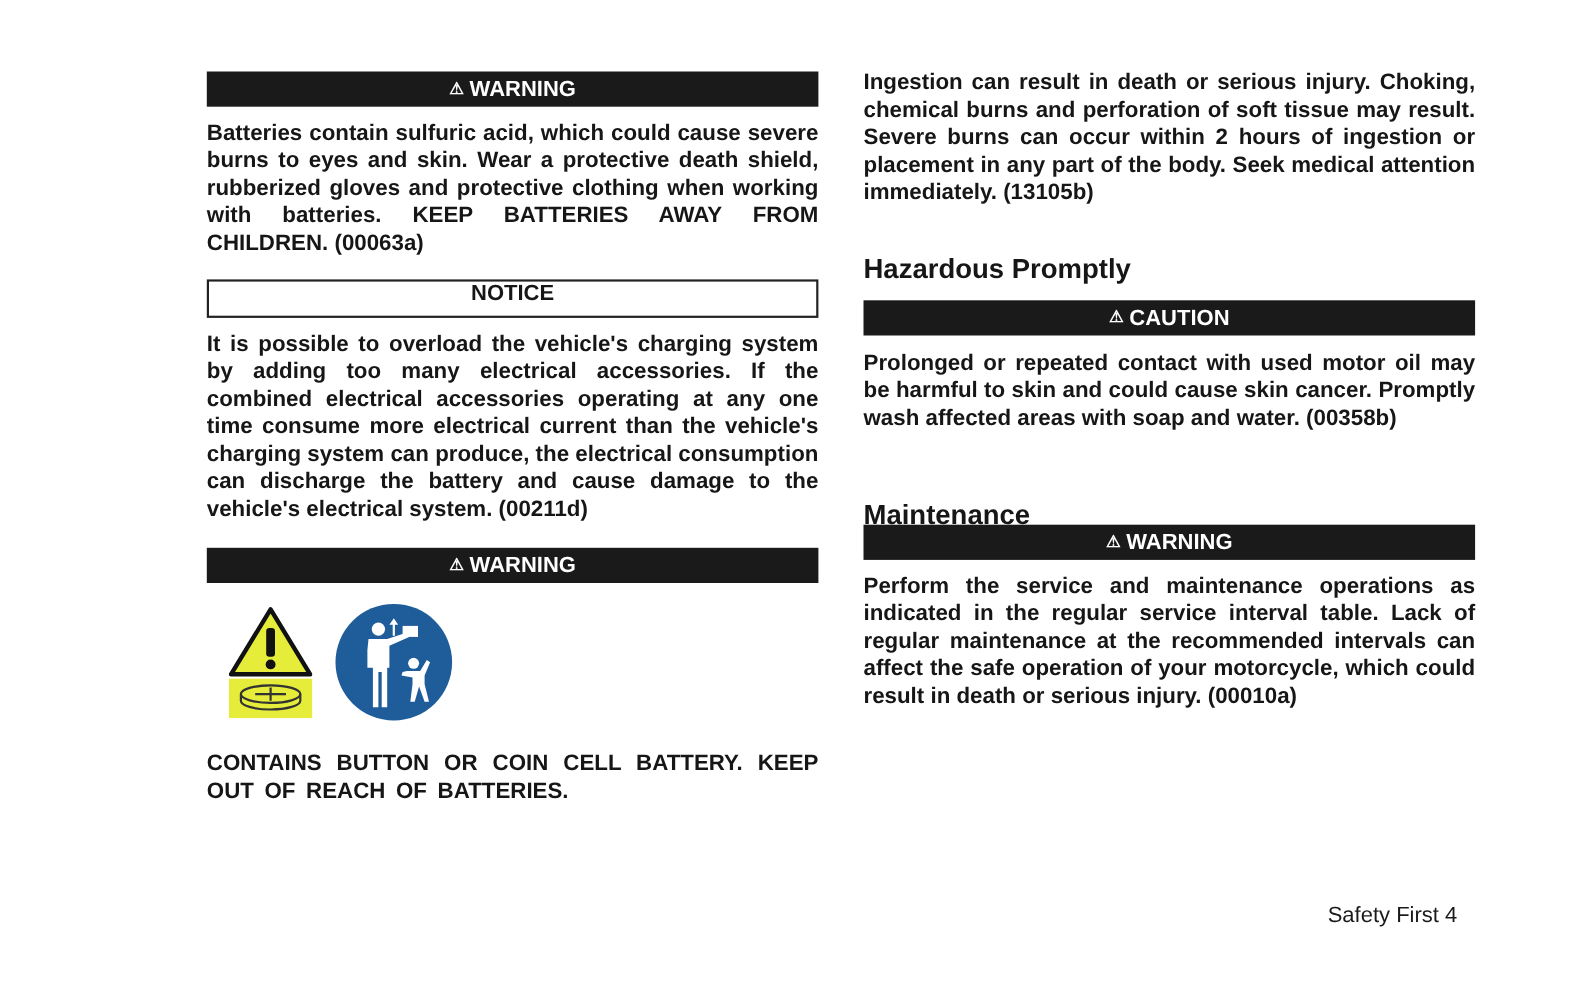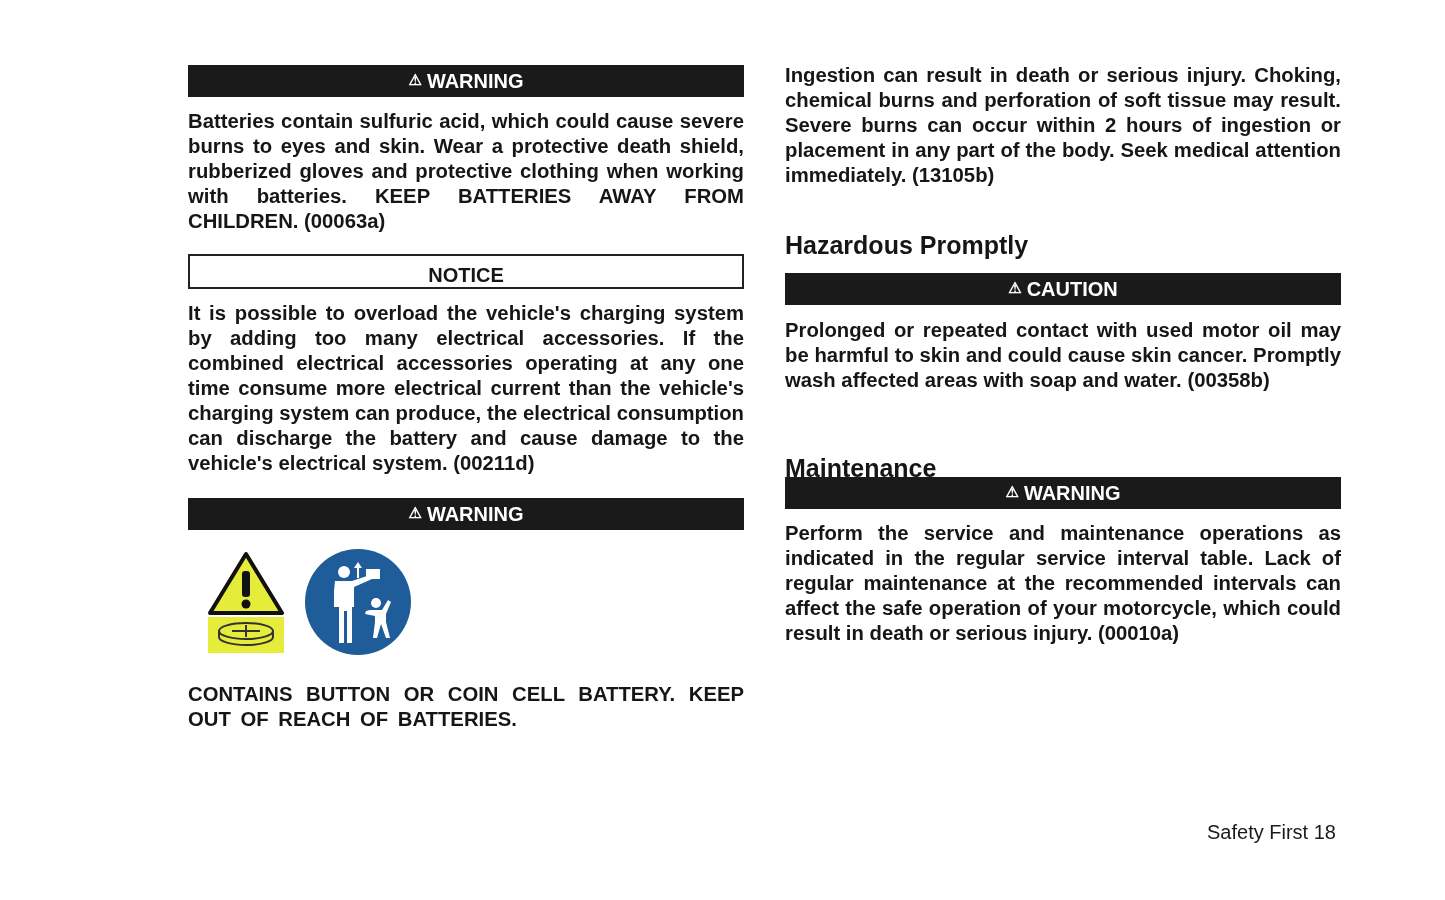--- a/index.html
+++ b/index.html
@@ -7,21 +7,21 @@
          font-family: "Liberation Sans", sans-serif; color: #161616; }
   .col { position: absolute; top: 0; }
   .col-left { left: 188px; width: 556px; }
   .col-right { left: 785px; width: 556px; }
   .bar { position: absolute; left: 0; width: 100%; height: 32px; background: #1a1a1a;
          color: #fff; font-weight: bold; font-size: 20px; display: flex; align-items: center;
          justify-content: center; box-sizing: border-box; }
   .bar .tri { font-size: 15px; margin-right: 5px; position: relative; top: -1px; }
   .notice { position: absolute; left: 0; width: 100%; height: 35px; border: 2px solid #222;
             background: #fff; color: #161616; font-weight: bold; font-size: 20px;
-            display: flex; align-items: flex-end; justify-content: center; box-sizing: border-box; }
+            display: flex; align-items: flex-start; justify-content: center; box-sizing: border-box; }
   .para { position: absolute; left: 0; width: 100%; font-weight: bold; font-size: 20.3px;
           line-height: 25px; text-align: justify; margin: 0; }
   .para.last-left { text-align-last: left; }
   .heading { position: absolute; left: 0; font-weight: bold; font-size: 25px; margin: 0; }
   .footer { position: absolute; left: 1207px; top: 821px; font-size: 20px; color: #1a1a1a; }
   .icons { position: absolute; left: 20px; top: 548px; display: flex; align-items: center; gap: 20px; }
 </style>
 </head>
 <body>
 
@@ -82,13 +82,13 @@
 
   <h2 class="heading" style="top:434px;margin-top:20px;">Maintenance</h2>
 
   <div class="bar" style="top:477px;">
     <span class="tri">⚠</span>
     <span>WARNING</span>
   </div>
   <p class="para last-left" style="top:521px;">Perform the service and maintenance operations as indicated in the regular service interval table. Lack of regular maintenance at the recommended intervals can affect the safe operation of your motorcycle, which could result in death or serious injury. (00010a)</p>
 </div>
 
-<div class="footer">Safety First 18</div>
+<div class="footer">Safety First 4</div>
 
 </body></html>

